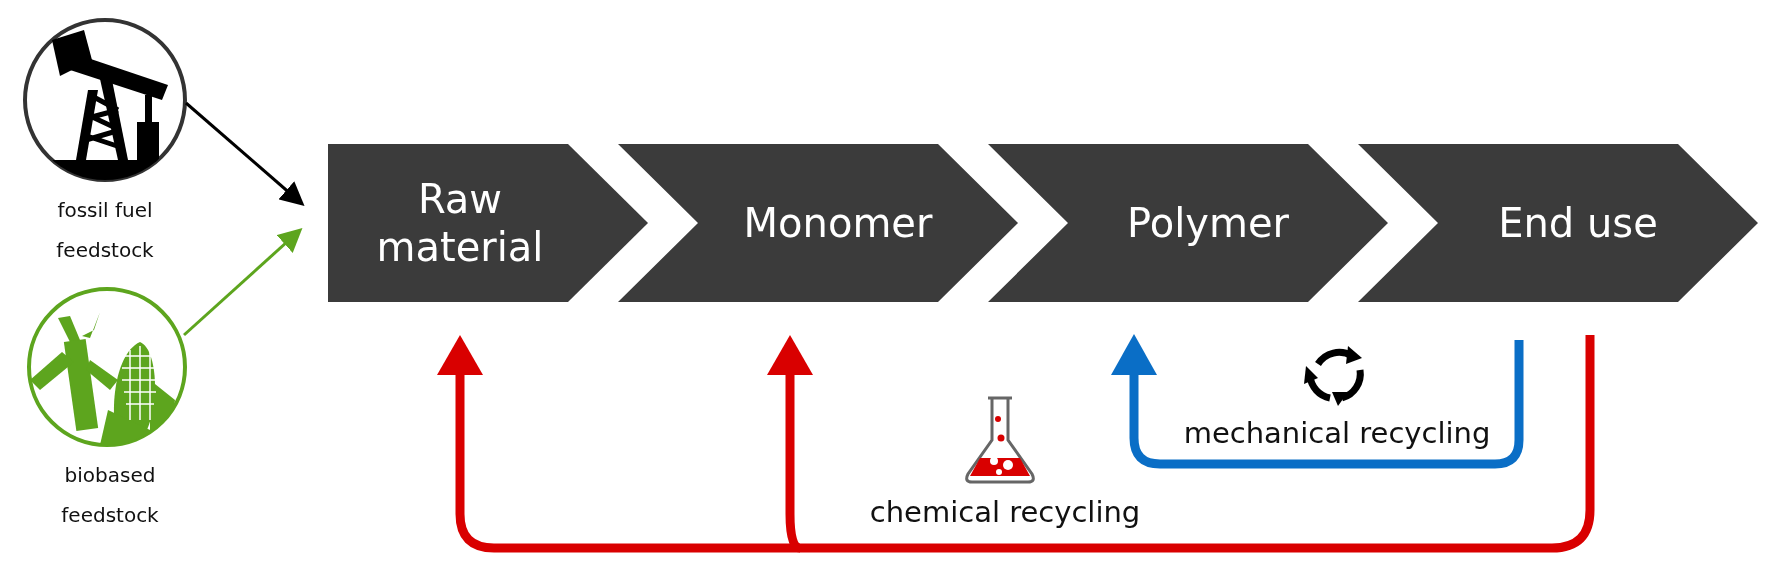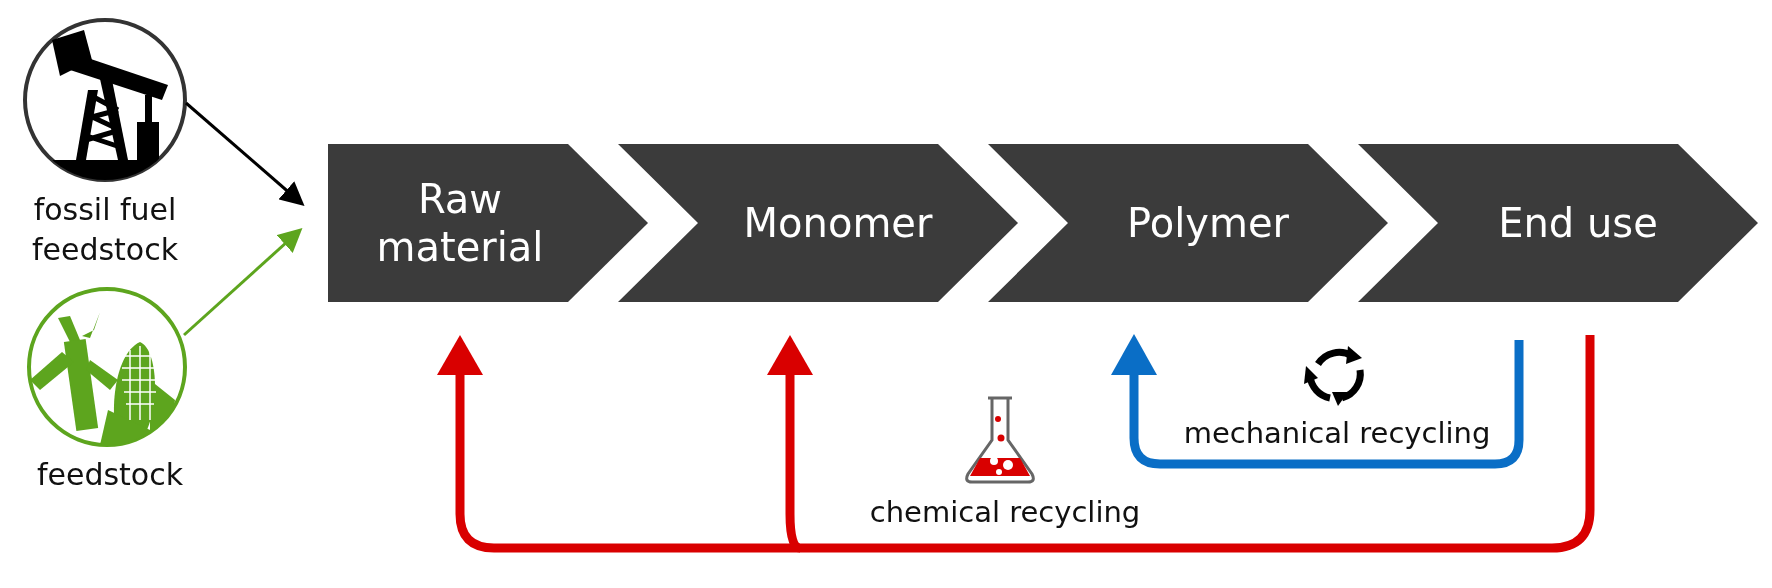--- a/index.html
+++ b/index.html
@@ -1,18 +1,18 @@
 <!DOCTYPE html>
 <html><head>
 <meta charset="utf-8">
 <style>
   html, body { margin:0; padding:0; background:#ffffff; }
   body { width:1772px; height:588px; position:relative; overflow:hidden; font-family:"DejaVu Sans", sans-serif; }
   svg.main { position:absolute; left:0; top:0; }
-  .lbl { position:absolute; color:#111; font-size:30px; line-height:40px; text-align:center; white-space:nowrap; }
+  .lbl { position:absolute; color:#111; font-size:20px; line-height:40px; text-align:center; white-space:nowrap; }
   .step-text { fill:#ffffff; font-family:"DejaVu Sans", sans-serif; font-size:40px; text-anchor:middle; }
   .rec-text { fill:#111111; font-family:"DejaVu Sans", sans-serif; font-size:29px; text-anchor:middle; }
 </style>
 </head>
 <body>
 
 <svg class="main" width="1772" height="588" viewBox="0 0 1772 588">
   <defs>
     <marker id="ahBlack" markerWidth="8" markerHeight="8" refX="6" refY="4" orient="auto" markerUnits="strokeWidth">
       <path d="M0,0 L8,4 L0,8 z" fill="#000"></path>
@@ -106,14 +106,15 @@
 
   <text class="rec-text" x="1005" y="522">chemical recycling</text>
   <text class="rec-text" x="1337" y="443">mechanical recycling</text>
 </svg>
 
 <div class="lbl" style="left:15px; top:190px; width:180px;">
   <div>fossil fuel</div>
   <div>feedstock</div>
 </div>
 <div class="lbl" style="left:20px; top:455px; width:180px;">
+  <div>biobased</div>
   <div>feedstock</div>
 </div>
 
 </body></html>

